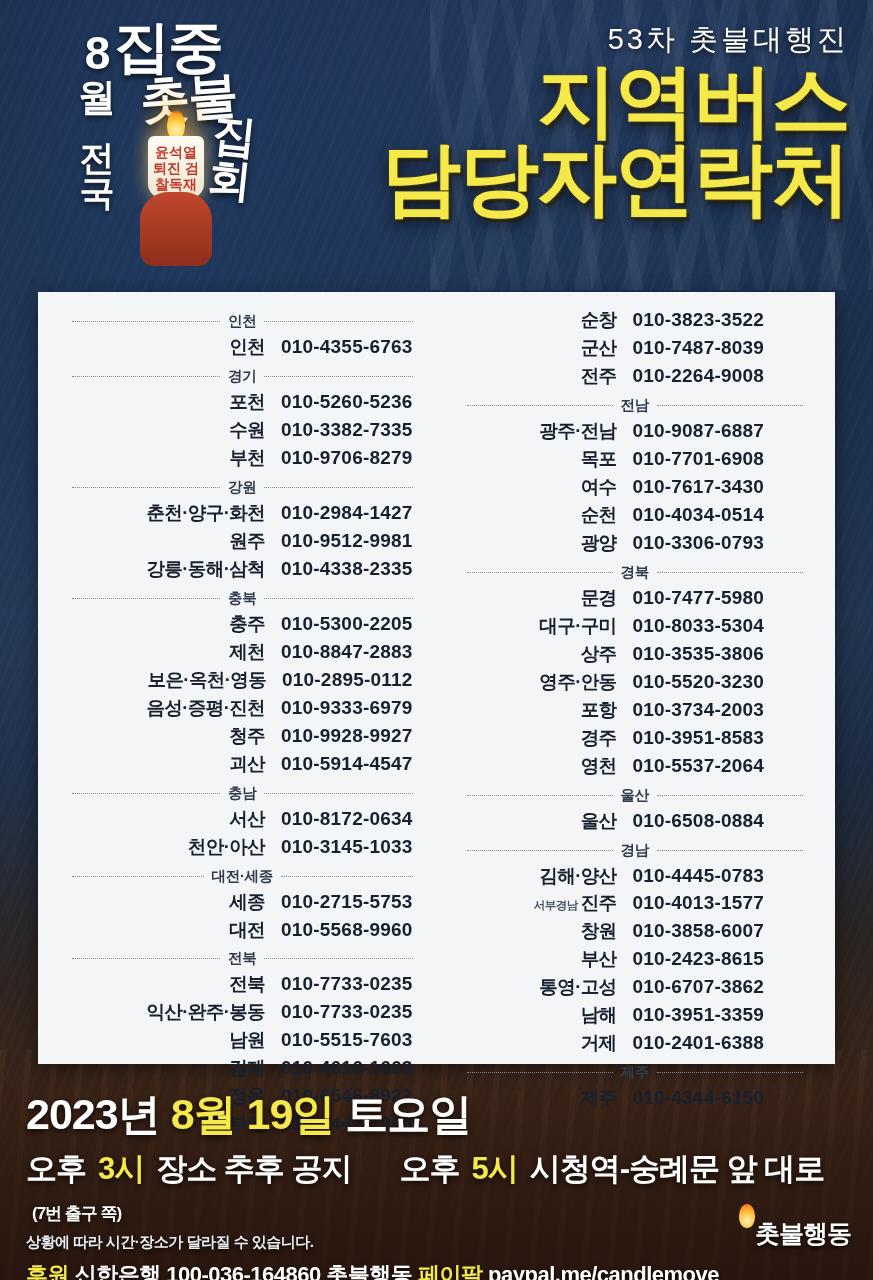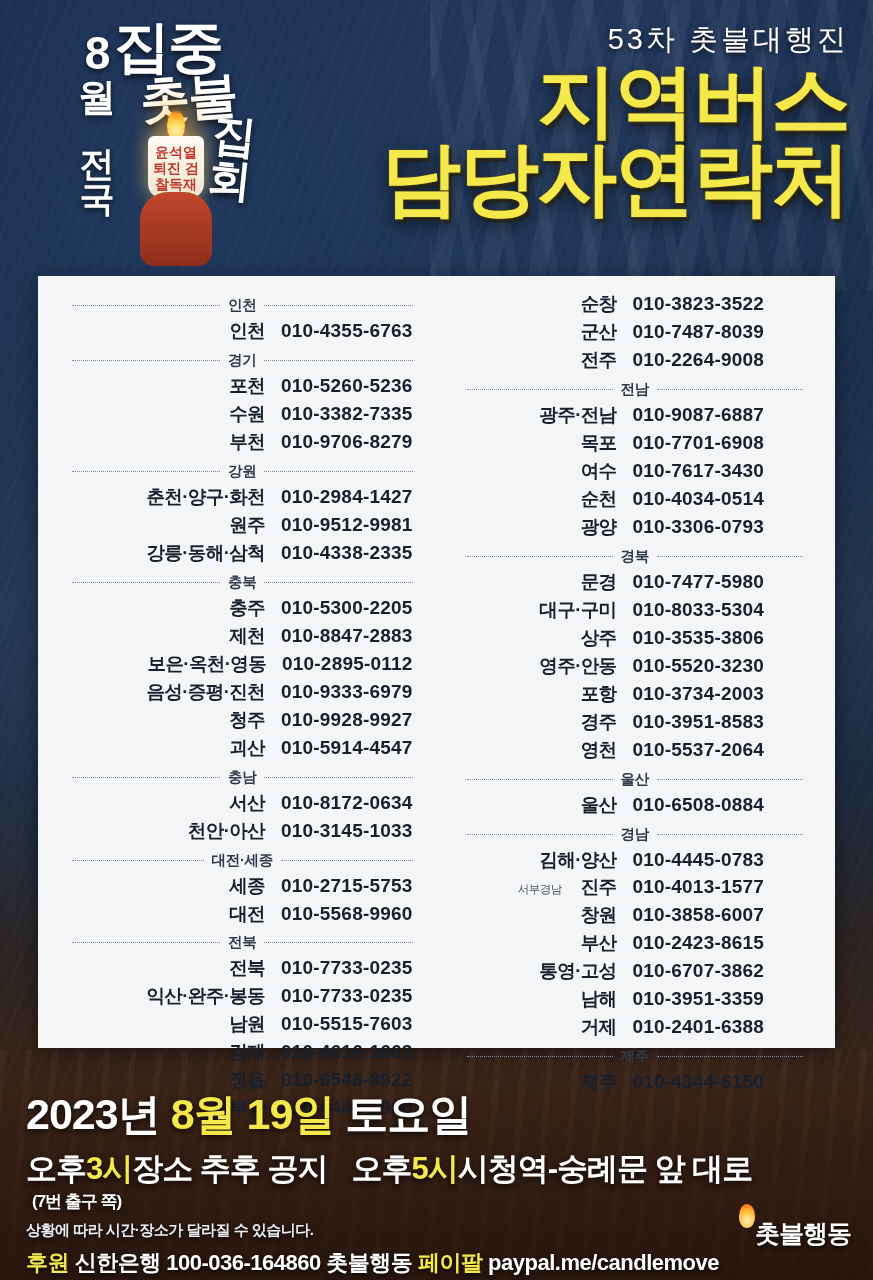--- a/index.html
+++ b/index.html
@@ -79,21 +79,21 @@
   }
   .month-col .m-num {
     font-size: 46px;
     letter-spacing: -1px;
   }
   .month-col .m-wol {
     font-size: 38px;
     margin-top: 2px;
   }
   .month-col .m-nation {
-    margin-top: 30px;
+    margin-top: 24px;
     font-size: 35px;
     line-height: 1.0;
   }
   .focus-col {
     position: absolute;
     left: 62px;
     top: 6px;
     width: 165px;
     color: #fff;
     font-weight: bold;
@@ -189,21 +189,21 @@
     text-shadow:
       0 0 2px #6b5a00,
       3px 4px 0 rgba(40,30,0,0.55),
       0 6px 16px rgba(0,0,0,0.65);
   }
 
   
   .card {
     position: absolute;
     left: 38px;
-    top: 276px;
+    top: 292px;
     width: 797px;
     height: 772px;
     background: #f4f5f7;
     box-shadow: 0 4px 18px rgba(0,0,0,0.45);
     display: flex;
     padding: 14px 12px 0 0;
     box-sizing: border-box;
   }
   .col {
     width: 50%;
@@ -243,23 +243,23 @@
     text-align: right;
     padding-right: 16px;
     font-size: 18.5px;
     font-weight: bold;
     color: #16202e;
     letter-spacing: -0.6px;
     white-space: nowrap;
   }
   .row .name .pre {
     font-size: 11.5px;
-    font-weight: normal;
+    font-weight: bold;
     color: #4a5566;
-    margin-right: 19px;
+    margin-right: 3px;
     letter-spacing: -0.5px;
   }
   .row .phone {
     font-size: 19px;
     font-weight: bold;
     color: #16202e;
     letter-spacing: 0.2px;
     white-space: nowrap;
   }
   .col.right .row .name { width: 150px; }
@@ -285,21 +285,21 @@
   .f-line1 .hl { color: #f5e84b; }
   .f-line2 {
     font-size: 31px;
     font-weight: bold;
     letter-spacing: -1px;
     text-shadow: 0 2px 6px rgba(0,0,0,0.8);
     margin-bottom: 8px;
     display: flex;
     align-items: flex-start;
     flex-wrap: wrap;
-    gap: 0;
+    gap: 12px;
   }
   .f-line2 .hl { color: #f5e84b; }
   .f-line2 .sep { display: inline-block; width: 24px; }
   .f-line2 .small { font-size: 17px; font-weight: bold; margin-left: 6px; }
   .f-note {
     font-size: 15px;
     font-weight: bold;
     letter-spacing: -0.5px;
     color: #e9edf4;
     text-shadow: 0 2px 5px rgba(0,0,0,0.8);

